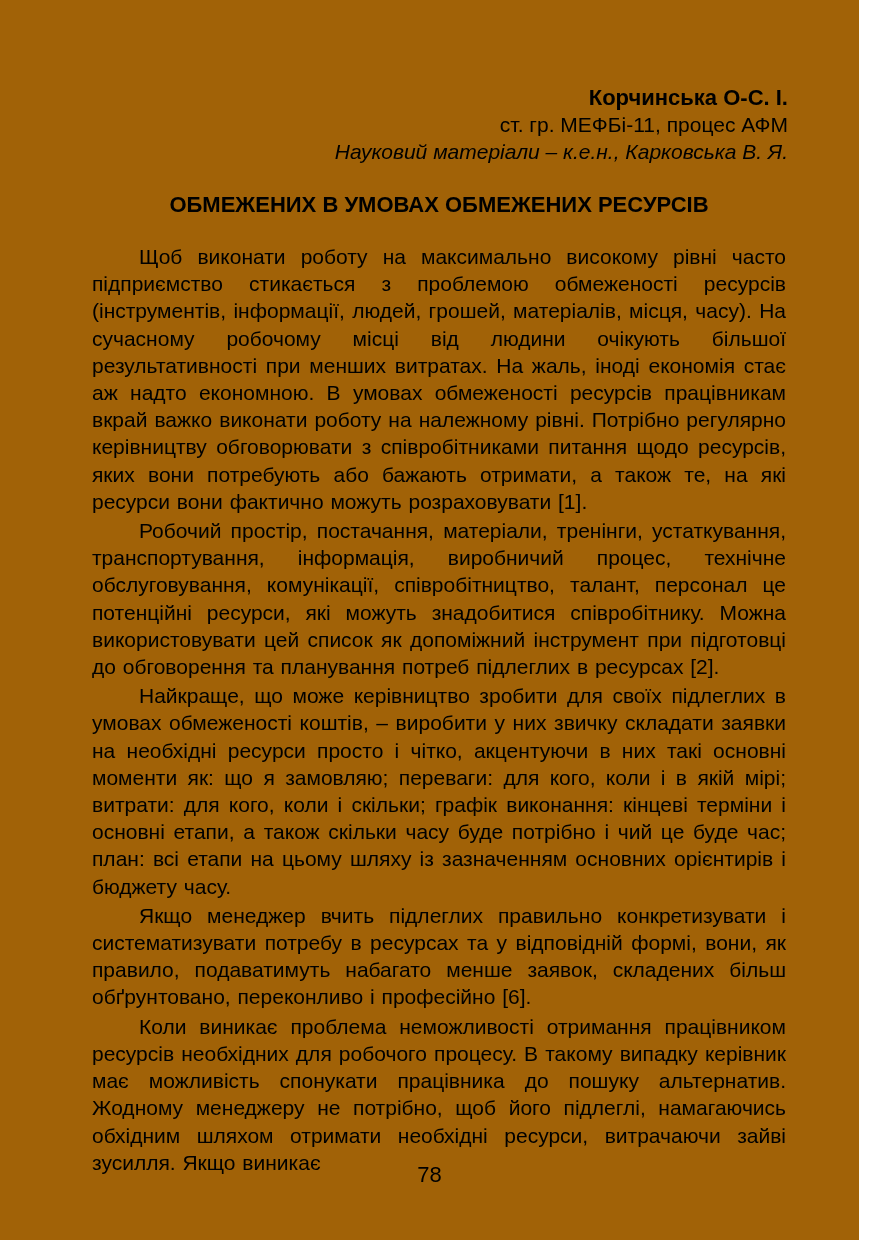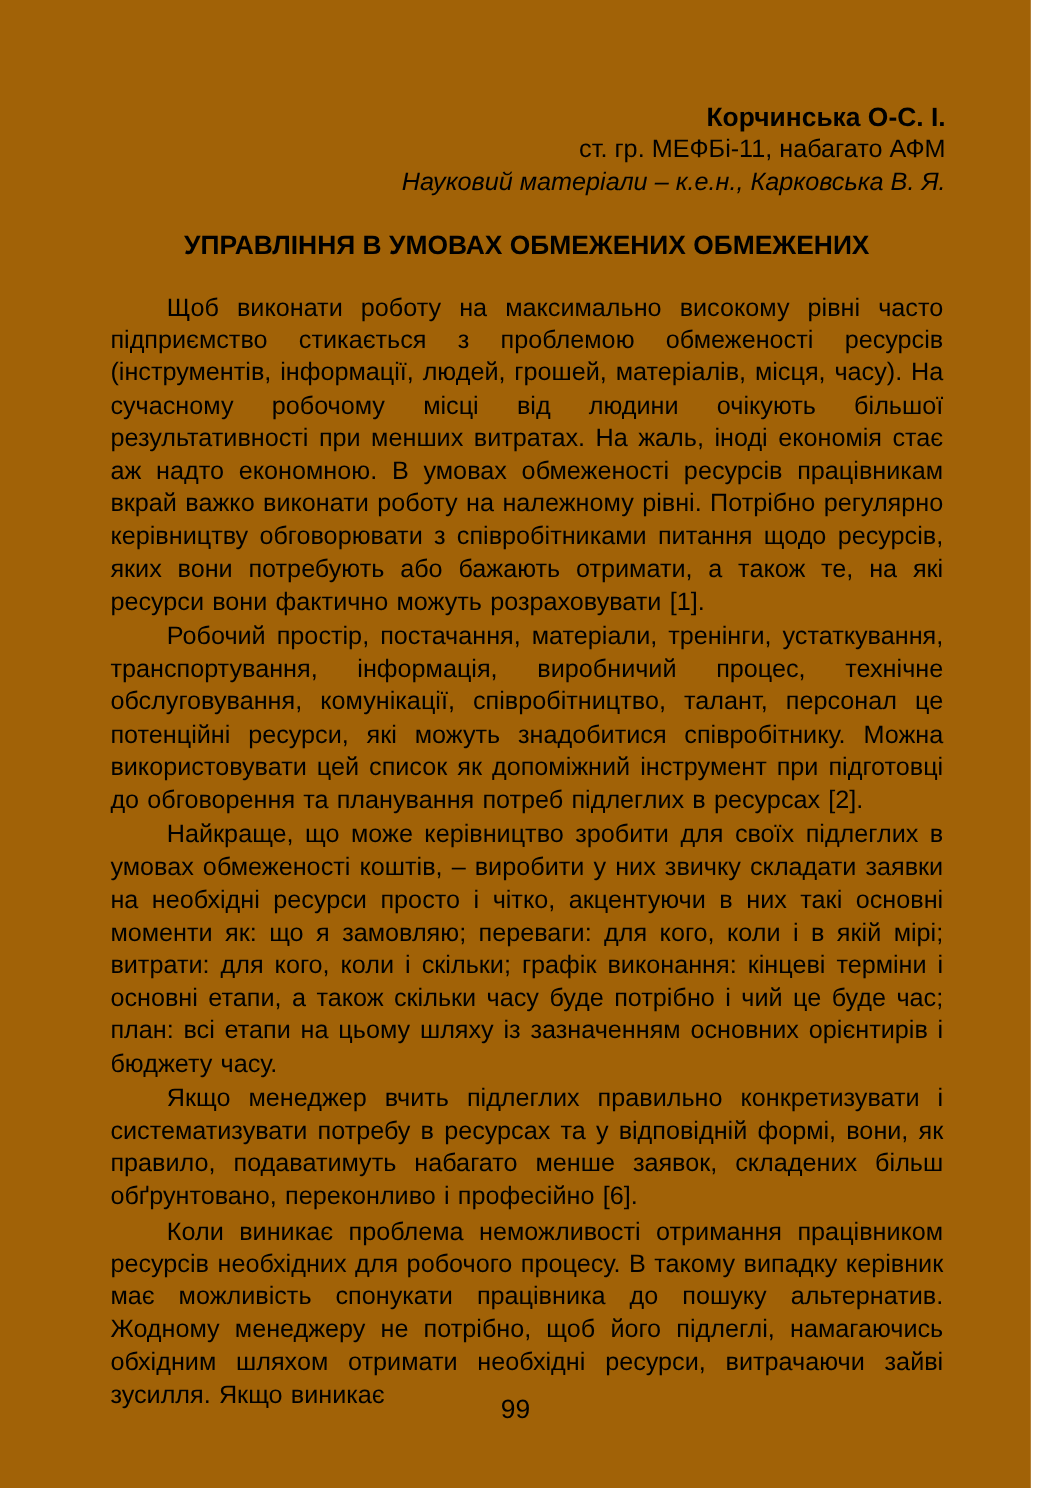--- a/index.html
+++ b/index.html
@@ -64,30 +64,30 @@
   }
 </style>
 </head>
 <body>
 
 <div class="page">
   <div class="content">
 
     <div class="doc-header">
       <div class="author">Корчинська О-С. І.</div>
-      <div class="affiliation">ст. гр. МЕФБі-11, набагато АФМ</div>
+      <div class="affiliation">ст. гр. МЕФБі-11, процес АФМ</div>
       <div class="supervisor">Науковий матеріали – к.е.н., Карковська В. Я.</div>
     </div>
 
-    <h1 class="doc-title">УПРАВЛІННЯ В УМОВАХ ОБМЕЖЕНИХ ОБМЕЖЕНИХ</h1>
+    <h1 class="doc-title">ОБМЕЖЕНИХ В УМОВАХ ОБМЕЖЕНИХ РЕСУРСІВ</h1>
 
     <div class="doc-body">
       <p>Щоб виконати роботу на максимально високому рівні часто підприємство стикається з проблемою обмеженості ресурсів (інструментів, інформації, людей, грошей, матеріалів, місця, часу). На сучасному робочому місці від людини очікують більшої результативності при менших витратах. На жаль, іноді економія стає аж надто економною. В умовах обмеженості ресурсів працівникам вкрай важко виконати роботу на належному рівні. Потрібно регулярно керівництву обговорювати з співробітниками питання щодо ресурсів, яких вони потребують або бажають отримати, а також те, на які ресурси вони фактично можуть розраховувати [1].</p>
       <p>Робочий простір, постачання, матеріали, тренінги, устаткування, транспортування, інформація, виробничий процес, технічне обслуговування, комунікації, співробітництво, талант, персонал це потенційні ресурси, які можуть знадобитися співробітнику. Можна використовувати цей список як допоміжний інструмент при підготовці до обговорення та планування потреб підлеглих в ресурсах [2].</p>
       <p>Найкраще, що може керівництво зробити для своїх підлеглих в умовах обмеженості коштів, – виробити у них звичку складати заявки на необхідні ресурси просто і чітко, акцентуючи в них такі основні моменти як: що я замовляю; переваги: для кого, коли і в якій мірі; витрати: для кого, коли і скільки; графік виконання: кінцеві терміни і основні етапи, а також скільки часу буде потрібно і чий це буде час; план: всі етапи на цьому шляху із зазначенням основних орієнтирів і бюджету часу.</p>
       <p>Якщо менеджер вчить підлеглих правильно конкретизувати і систематизувати потребу в ресурсах та у відповідній формі, вони, як правило, подаватимуть набагато менше заявок, складених більш обґрунтовано, переконливо і професійно [6].</p>
       <p>Коли виникає проблема неможливості отримання працівником ресурсів необхідних для робочого процесу. В такому випадку керівник має можливість спонукати працівника до пошуку альтернатив. Жодному менеджеру не потрібно, щоб його підлеглі, намагаючись обхідним шляхом отримати необхідні ресурси, витрачаючи зайві зусилля. Якщо виникає</p>
     </div>
 
   </div>
 
-  <div class="page-number">99</div>
+  <div class="page-number">78</div>
 </div>
 
 </body></html>

